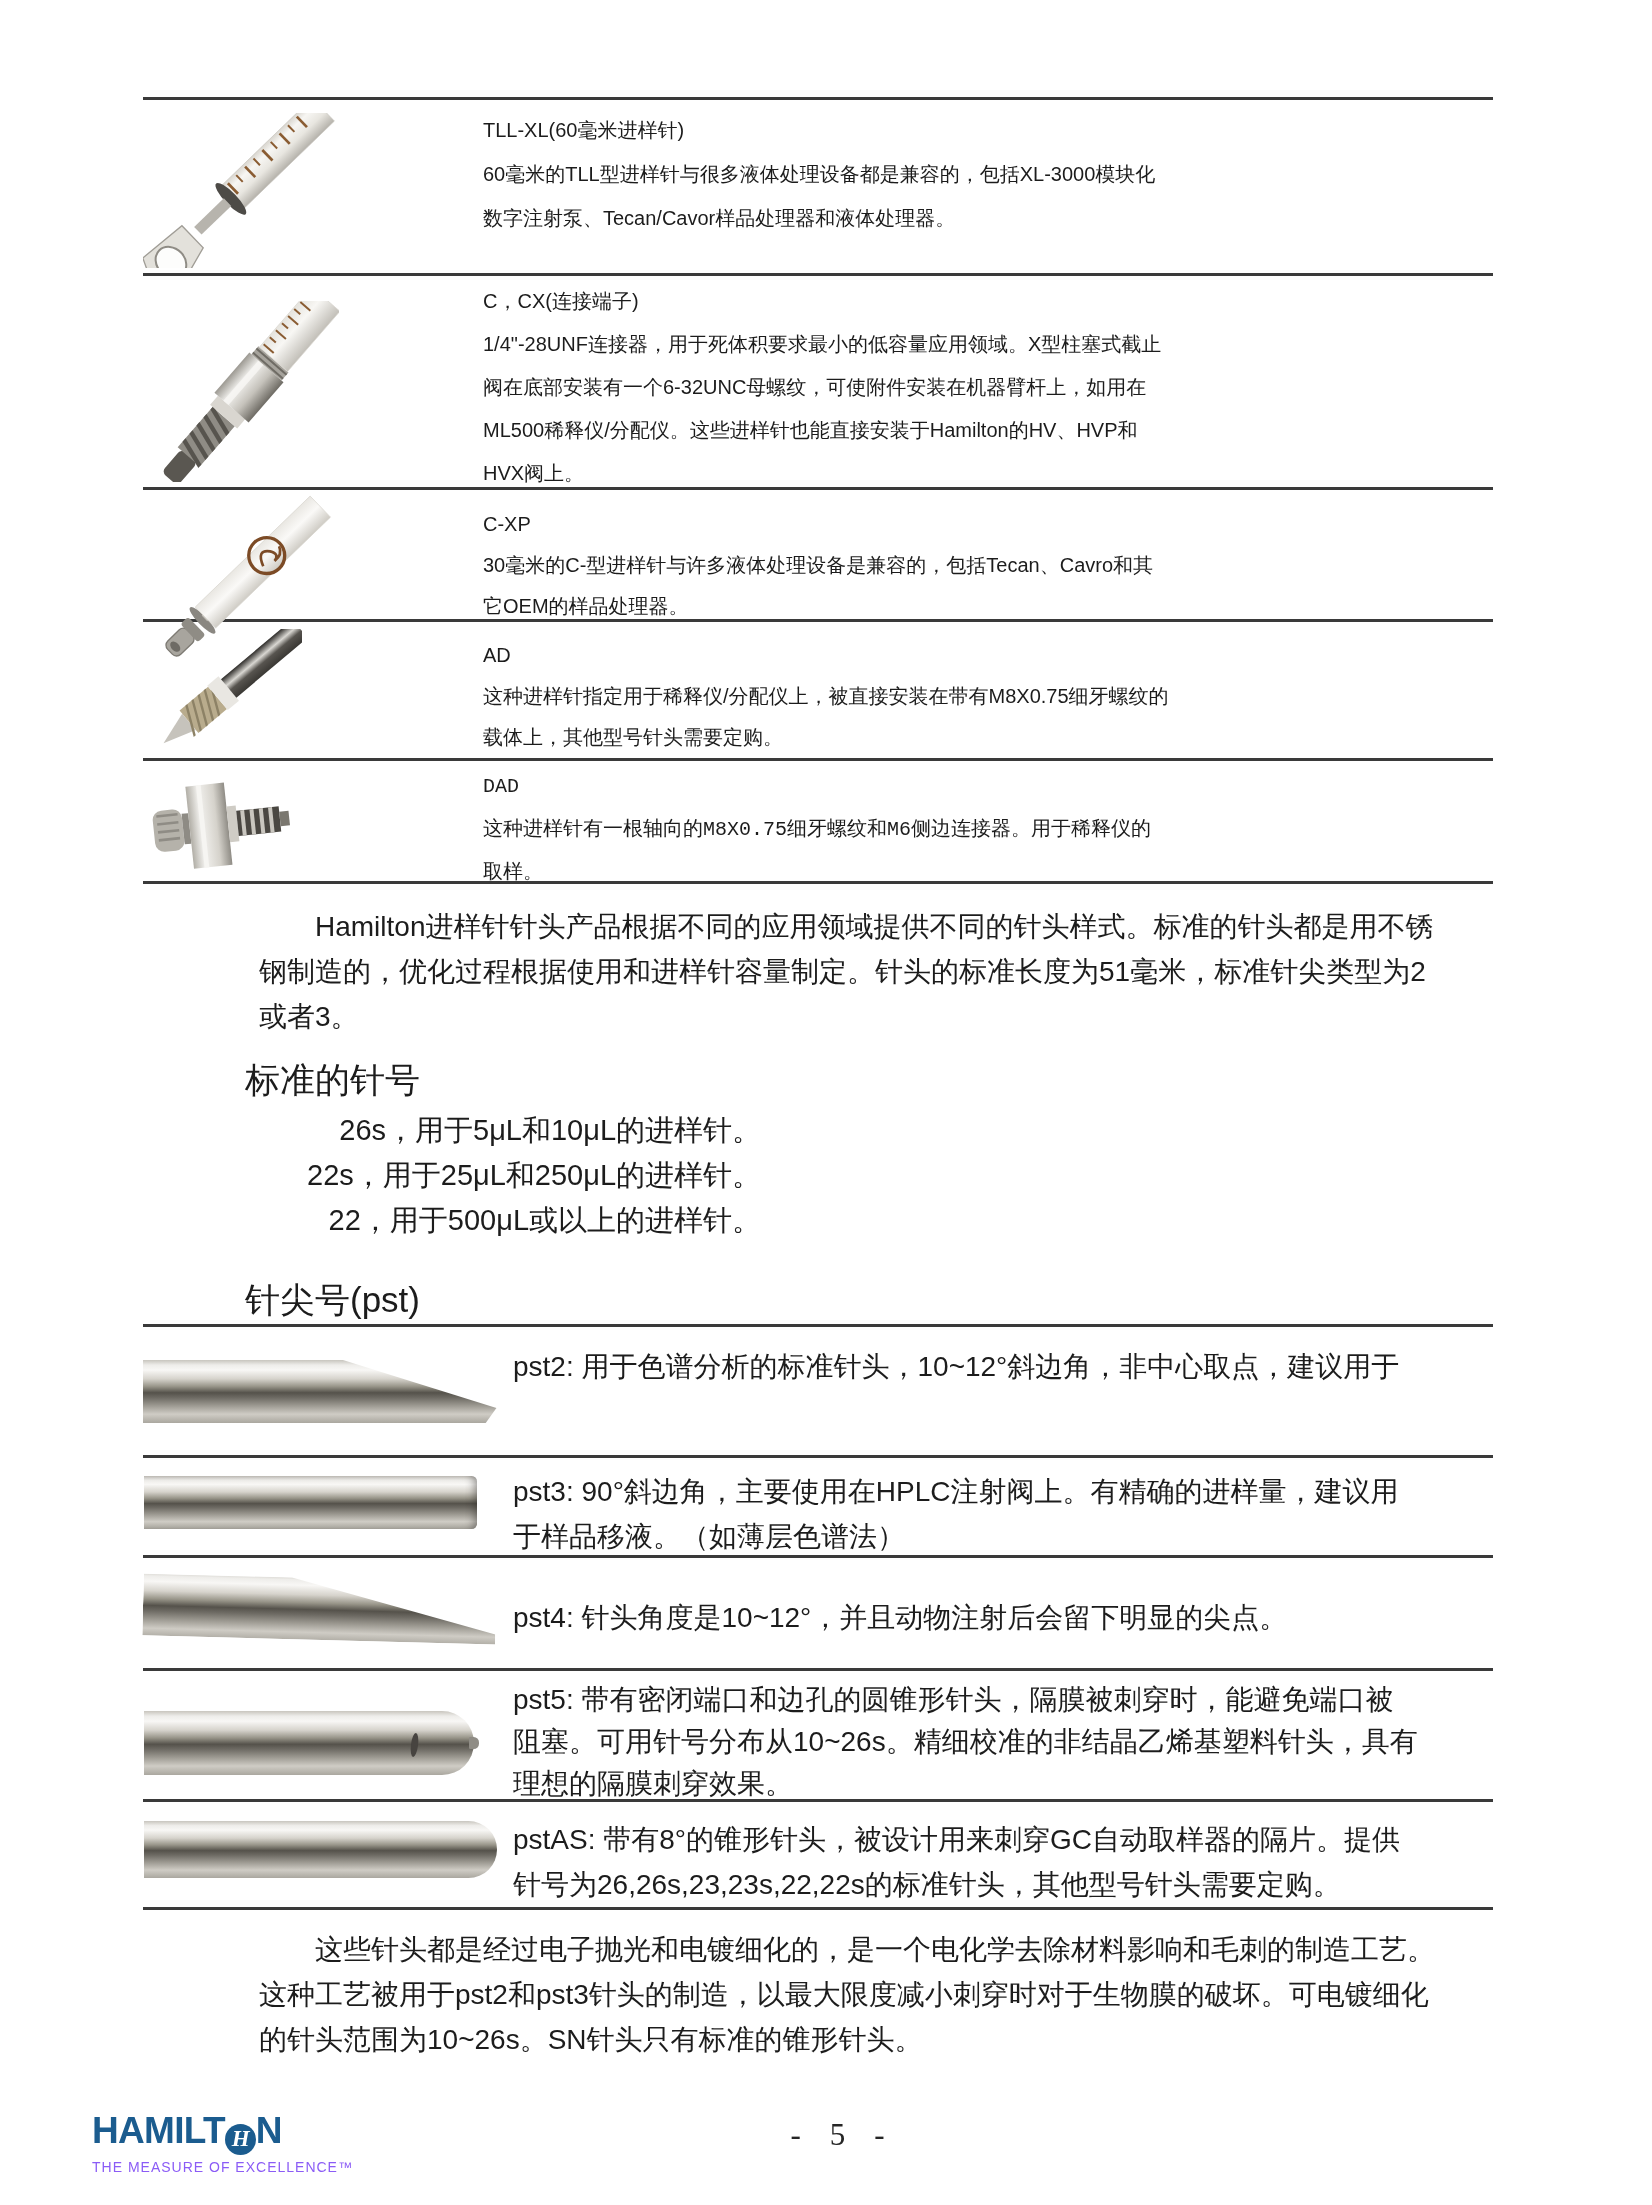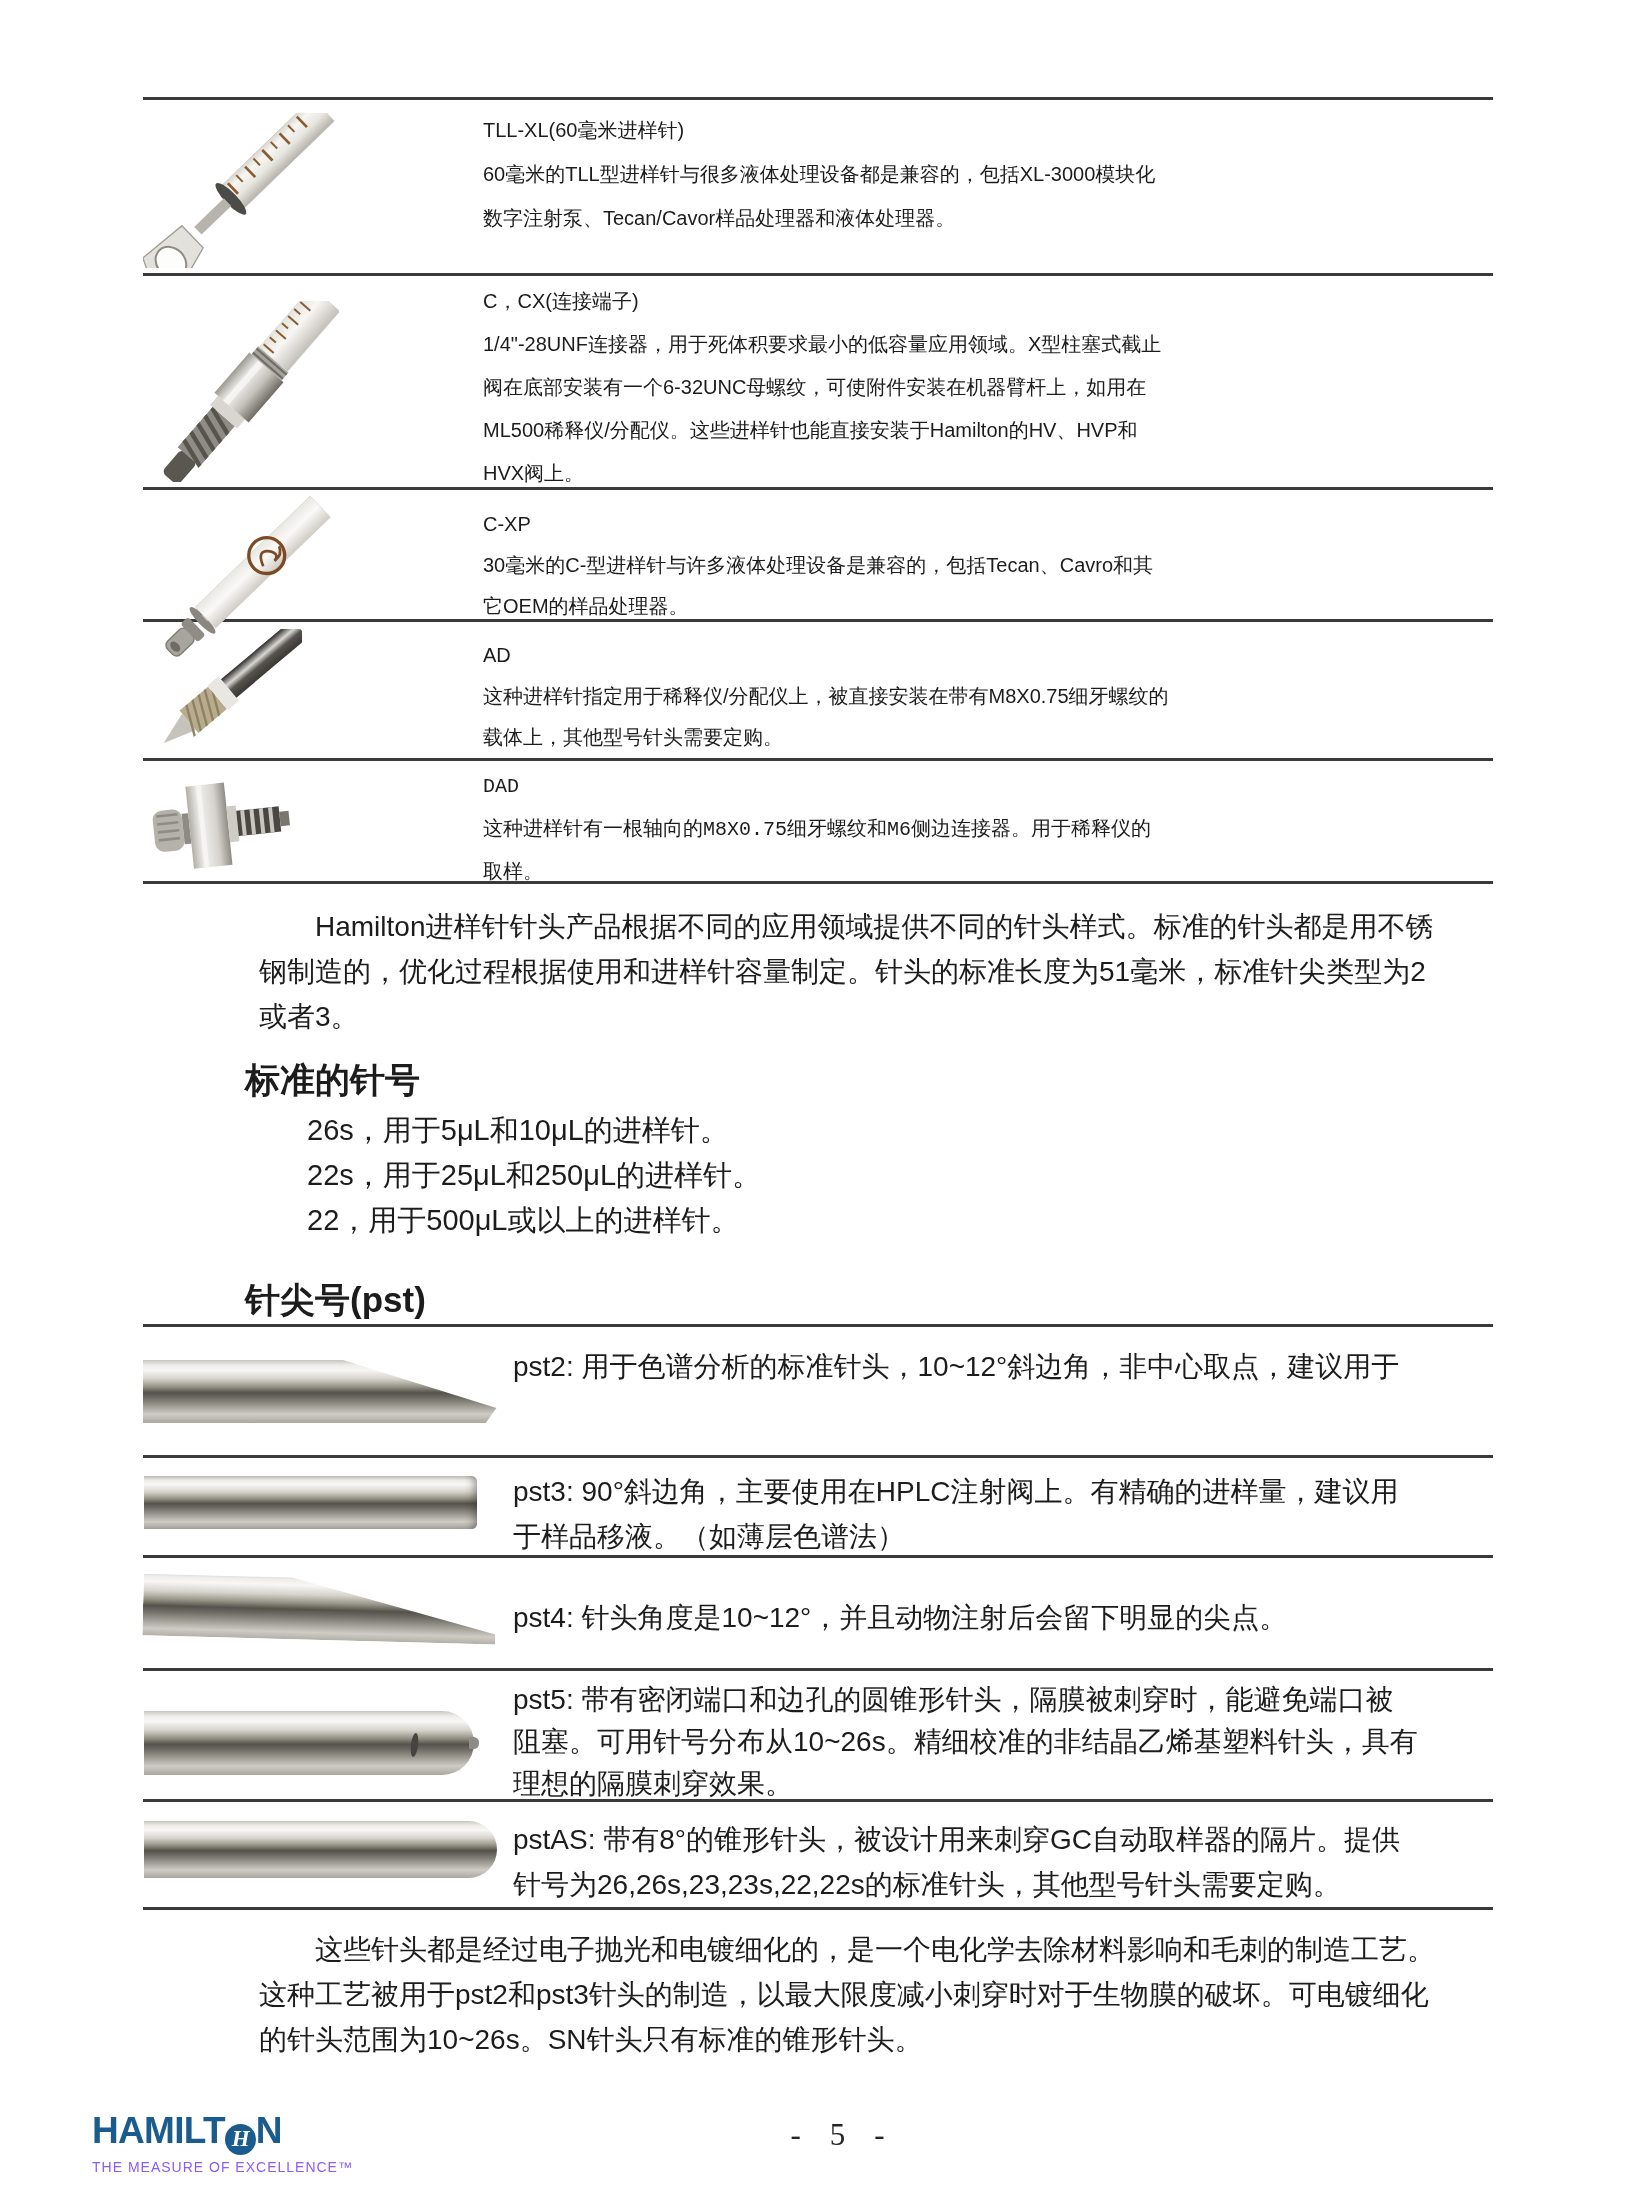--- a/index.html
+++ b/index.html
@@ -10,22 +10,22 @@
   }
   .rule{position:absolute;left:143px;width:1350px;height:2.7px;background:#3a3a3a;}
   .sec-text{position:absolute;left:483px;width:1000px;font-size:20px;}
   .sec-text .line{white-space:nowrap;line-height:44px;height:44px;}
   .ccx .line{line-height:43px;height:43px;}
   .cxp .line,.ad .line{line-height:41px;height:41px;}
   .dad .line{line-height:43px;height:43px;font-family:Liberation Mono, monospace;}
   .para{position:absolute;left:259px;width:1253px;font-size:28px;}
   .para .line{white-space:nowrap;line-height:45px;height:45px;}
   .para .line.first{text-indent:56px;}
-  .big-heading{position:absolute;left:245px;font-size:35px;font-weight:bold;white-space:nowrap;}
-  .std-list{position:absolute;left:307px;font-size:29px;}
+  .big-heading{position:absolute;left:245px;font-size:35px;font-weight:normal;white-space:nowrap;}
+  .std-list{position:absolute;left:307px;font-size:29px;text-align:right;}
   .std-list .line{white-space:nowrap;line-height:45px;height:45px;}
   .pst-text{position:absolute;left:513px;width:973px;font-size:28px;}
   .pst-text .line{white-space:nowrap;line-height:45px;height:45px;}
   .pst5 .line{line-height:42px;height:42px;}
   .photo{position:absolute;}
   
   .needle{position:absolute;
     background:linear-gradient(180deg,#c8c5be 0%,#eeedea 8%,#f8f7f5 16%,#d6d3cc 30%,
       #989589 42%,#55524b 52%,#6e6b64 60%,#9b9890 72%,#cfccc5 86%,#aaa79f 100%);
   }

